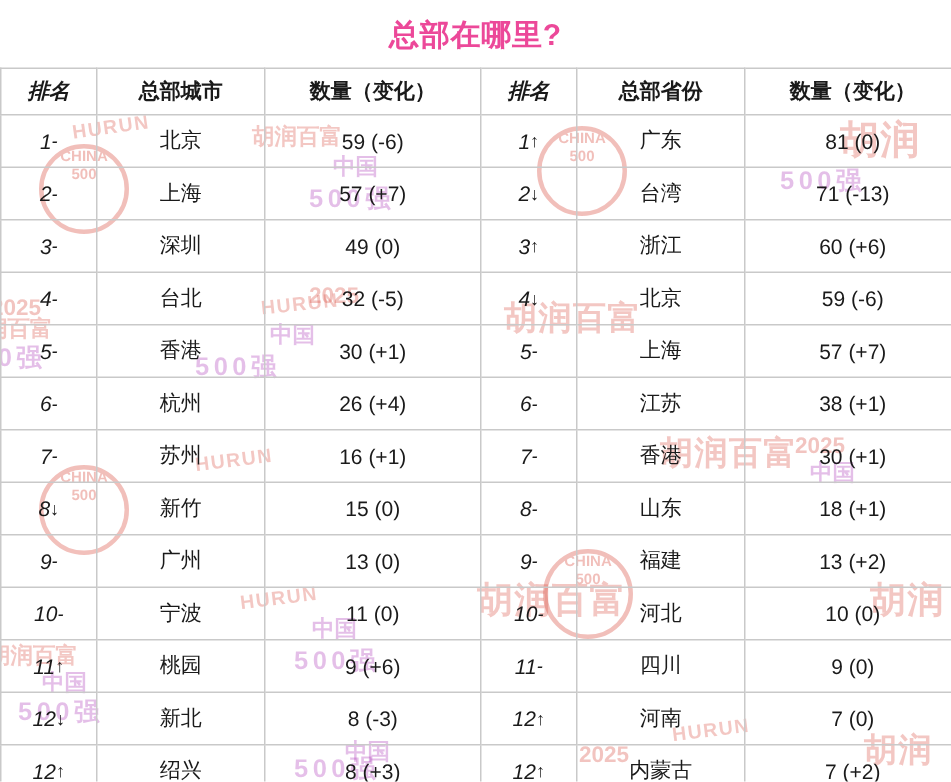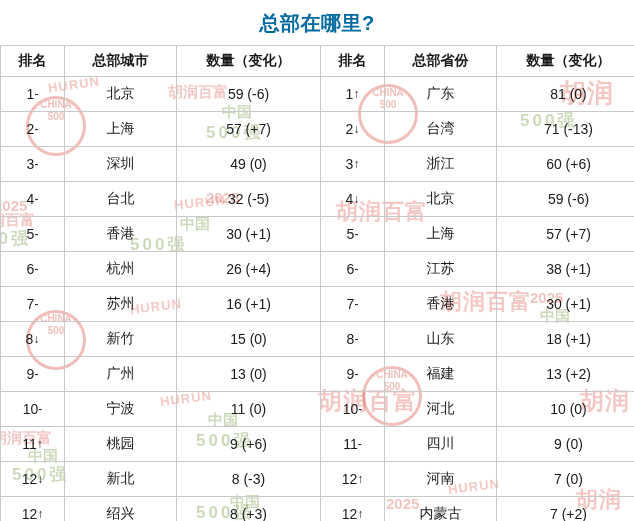--- a/index.html
+++ b/index.html
@@ -27,21 +27,21 @@
     white-space: nowrap;
     font-weight: bold;
     line-height: 1.05;
     text-align: center;
   }
   .wm-red {
     color: #d94a3d;
     opacity: 0.30;
   }
   .wm-grey {
-    color: #4d7c0f;
+    color: #a21caf;
     opacity: 0.28;
   }
   .wm-hurun {
     font-size: 13px;
     letter-spacing: 1px;
   }
   .wm-cn {
     font-size: 15px;
   }
   .wm-500 {
@@ -74,21 +74,21 @@
   }
   
   #content {
     position: relative;
     z-index: 1;
   }
   .title {
     text-align: center;
     font-size: 20px;
     font-weight: bold;
-    color: #0369a1;
+    color: #ec4899;
     padding: 10px 0 8px 0;
     letter-spacing: 0.5px;
   }
   table.grid {
     border-collapse: collapse;
     width: 634px;
     table-layout: fixed;
   }
   table.grid td, table.grid th {
     border: 1px solid #c9c9c9;
@@ -98,21 +98,21 @@
     font-size: 14px;
     color: #1a1a1a;
     padding: 0;
     background: transparent;
   }
   table.grid th {
     font-weight: bold;
     font-size: 14px;
     height: 30px;
   }
-  .col-rank  { width: 63px; }
+  .col-rank  { width: 63px; font-style: italic; }
   .col-city  { width: 111px; }
   .col-count { width: 143px; margin-top: 20px; }
   .rankcell {
     font-size: 14px;
     letter-spacing: 0px;
   }
   .arrow {
     font-size: 12px;
     position: relative;
     top: -1px;

